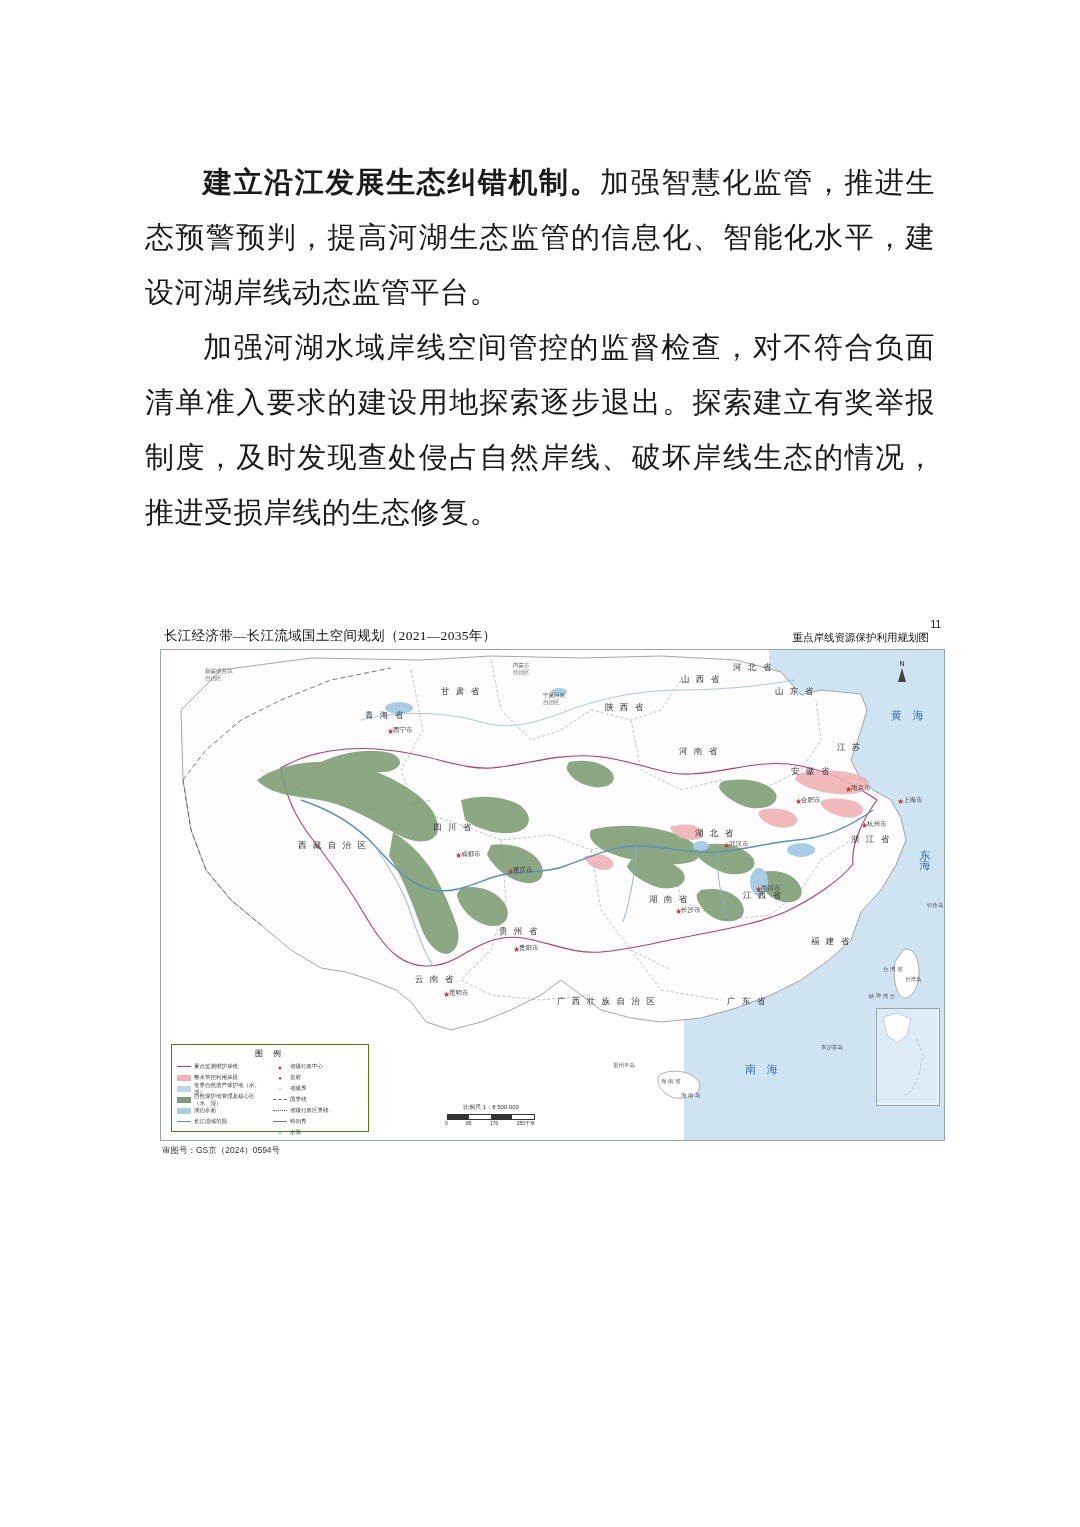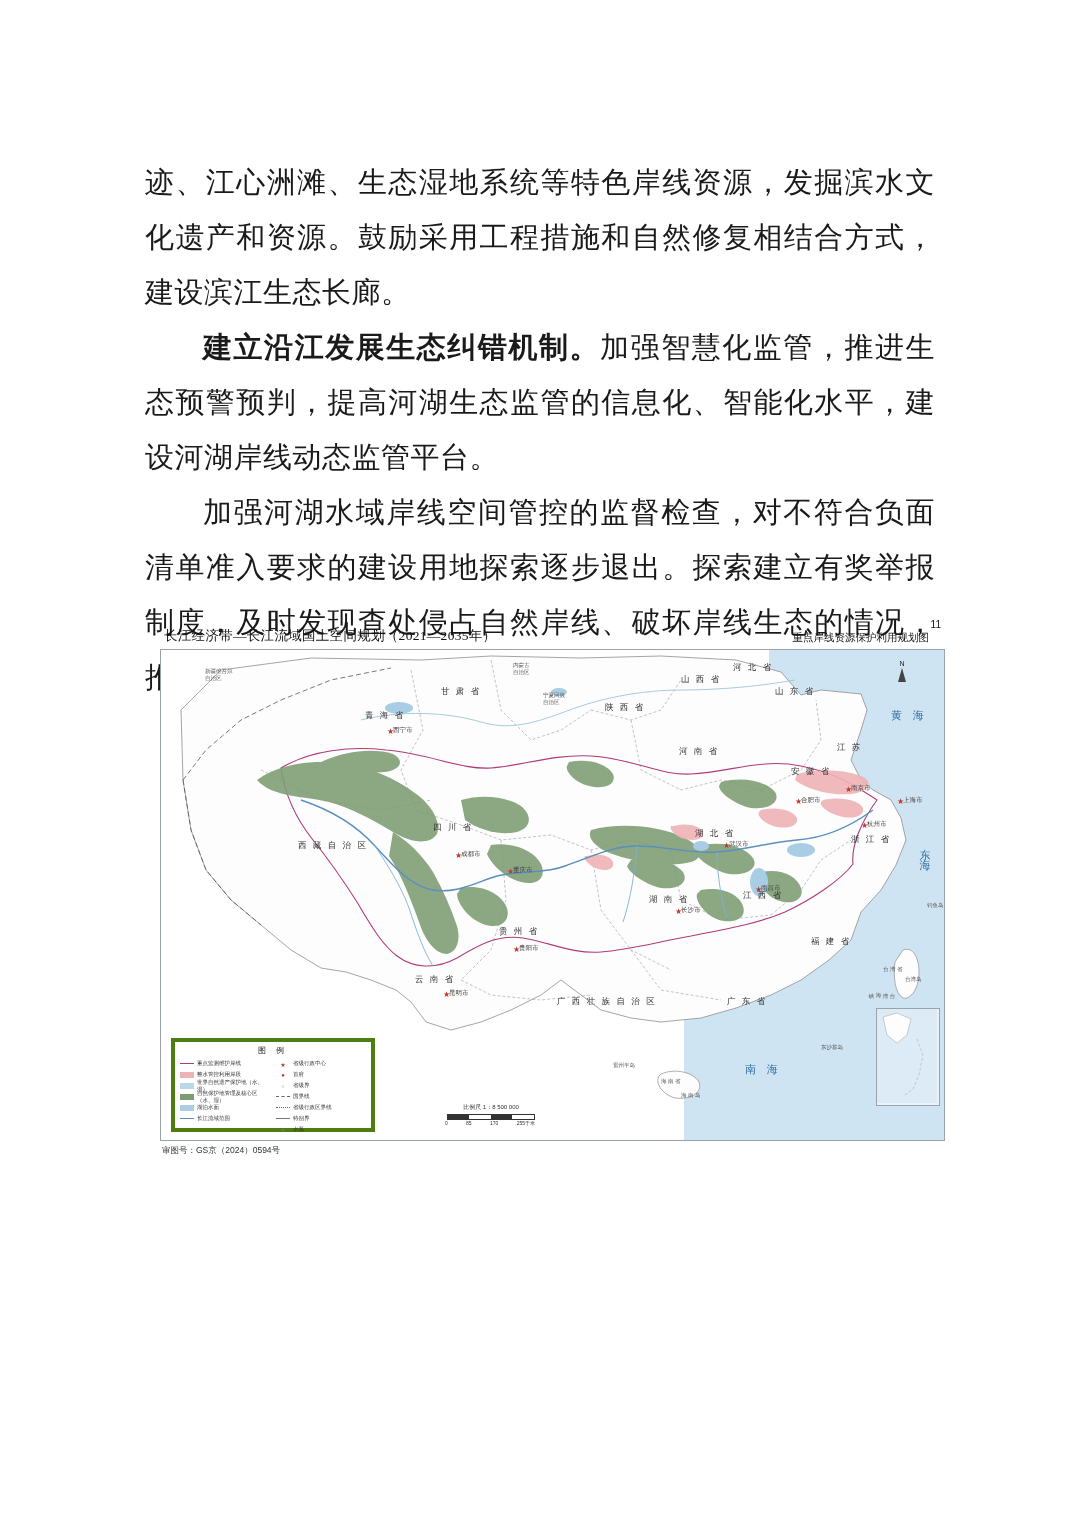--- a/index.html
+++ b/index.html
@@ -144,21 +144,21 @@
     line-height: 8px;
   }
 
   
   .legend {
     position: absolute;
     left: 10px;
     bottom: 8px;
     width: 196px;
     height: 86px;
-    border: 4px solid #4d7c0f;
+    border: 1px solid #4d7c0f;
     background: rgba(255,255,255,0.92);
     font-family: "Liberation Sans", sans-serif;
   }
   .legend-title {
     text-align: center;
     font-size: 8px;
     letter-spacing: 4px;
     margin-top: 3px;
     color: #222;
   }
@@ -238,21 +238,20 @@
     letter-spacing: 4px;
     color: #111;
   }
 </style>
 </head>
 <body>
 
 <div class="page">
 
   <div class="body-text">
-    <p class="para">迹、江心洲滩、生态湿地系统等特色岸线资源，发掘滨水文化遗产和资源。鼓励采用工程措施和自然修复相结合方式，建设滨江生态长廊。</p>
     <p class="para indent"><b>建立沿江发展生态纠错机制。</b><span>加强智慧化监管，推进生态预警预判，提高河湖生态监管的信息化、智能化水平，建设河湖岸线动态监管平台。</span></p>
     <p class="para indent">加强河湖水域岸线空间管控的监督检查，对不符合负面清单准入要求的建设用地探索逐步退出。探索建立有奖举报制度，及时发现查处侵占自然岸线、破坏岸线生态的情况，推进受损岸线的生态修复。</p>
   </div>
 
   <div class="figure">
     <div class="fig-header">
       <div class="fig-title">长江经济带—长江流域国土空间规划（2021—2035年）</div>
       <div class="fig-pageno">11</div>
       <div class="fig-subtitle">重点岸线资源保护利用规划图</div>
     </div>

